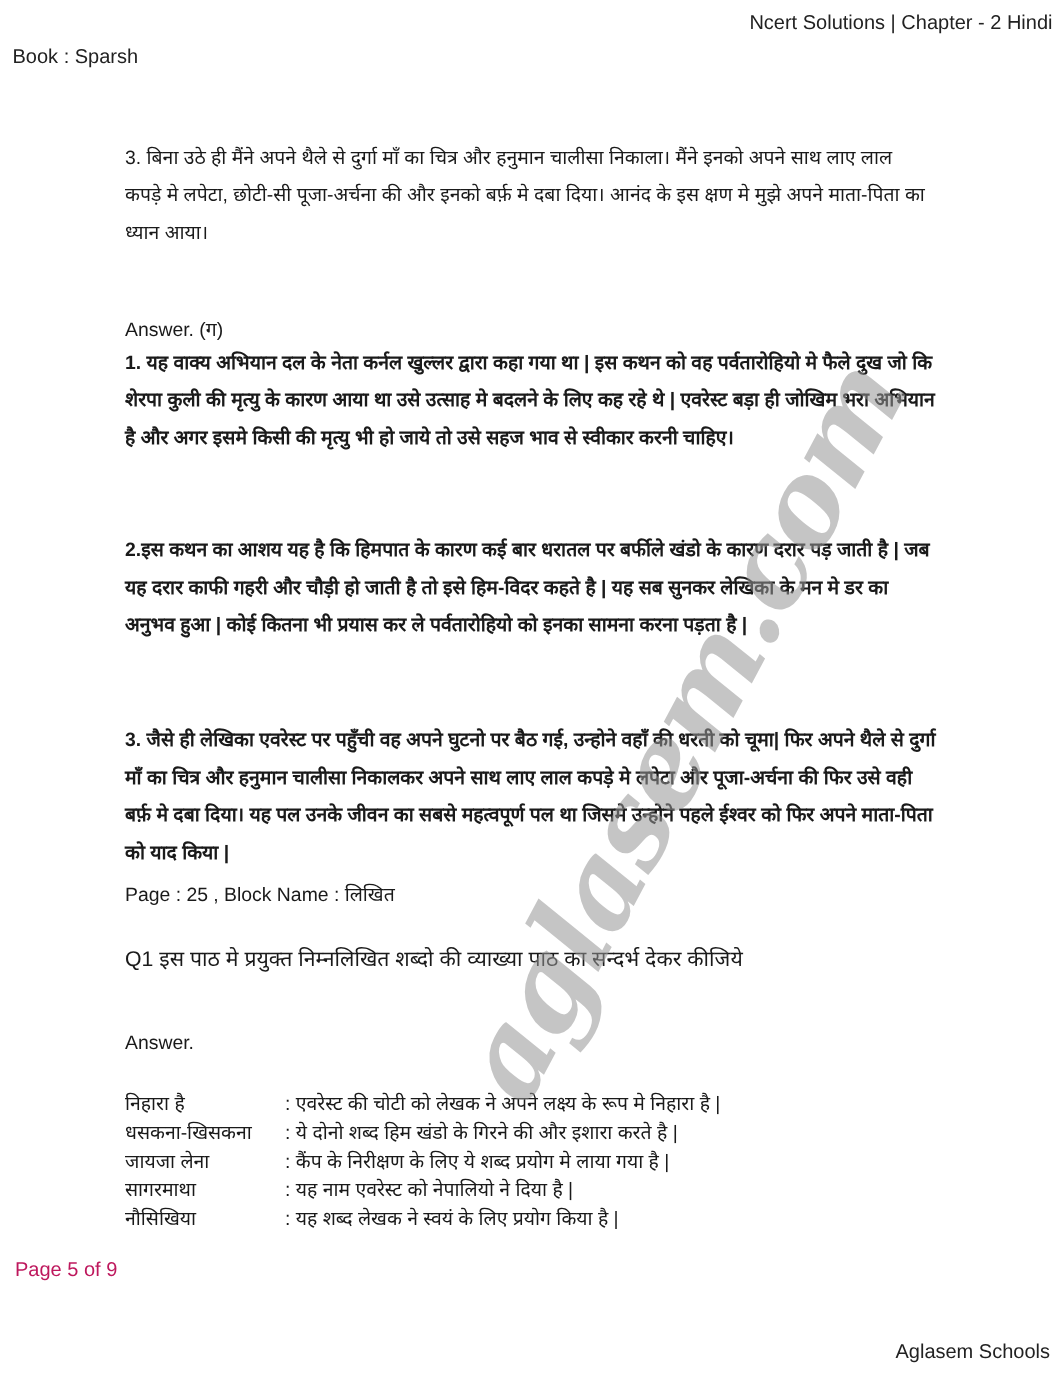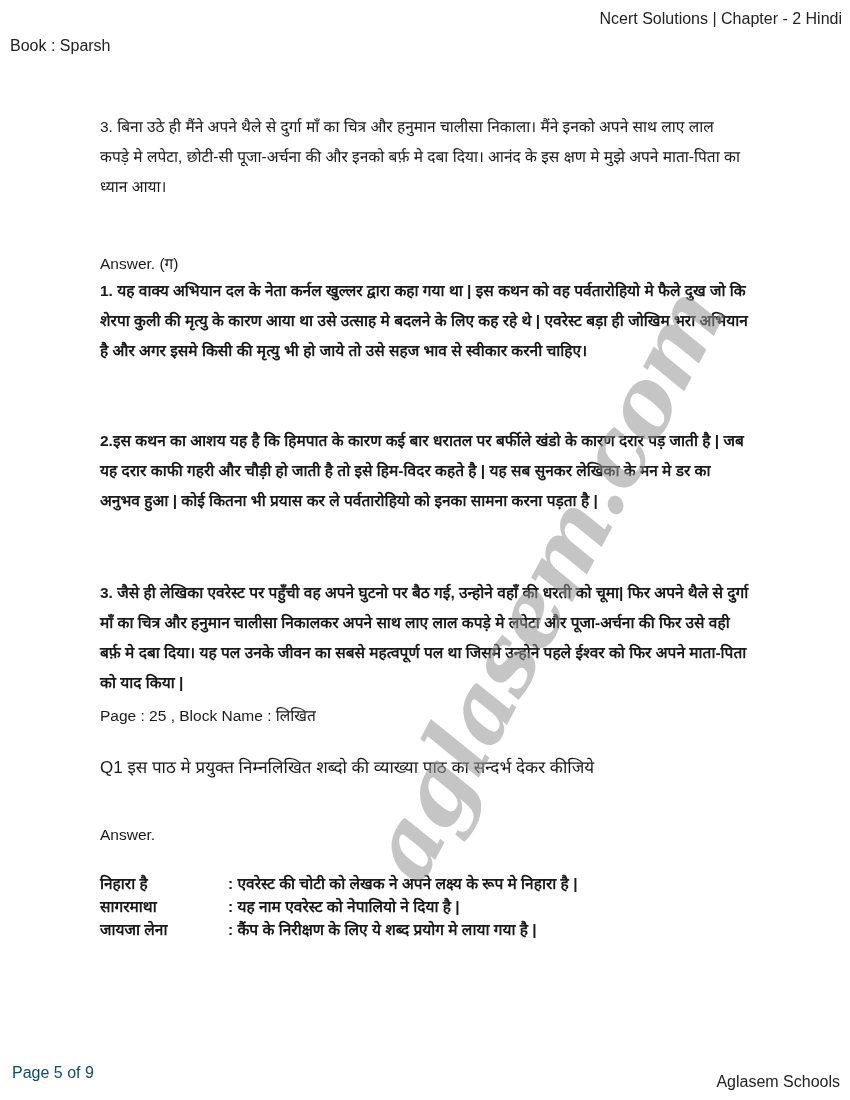--- a/index.html
+++ b/index.html
@@ -1,33 +1,33 @@
 <!DOCTYPE html>
 <html><head>
   <meta charset="utf-8">
   <style>
     html, body { margin: 0; padding: 0; background: #ffffff; }
     body { width: 850px; height: 1100px; position: relative; overflow: hidden;
            font-family: "Liberation Sans", "DejaVu Sans", sans-serif; color: #1a1a1a; }
     .hdr { position: absolute; top: 10px; font-size: 16px; color: #222; }
     .hdr-left { left: 10px; margin-top: 27px; }
     .hdr-right { right: 8px; }
-    .ftr-left { position: absolute; left: 12px; top: 1064px; font-size: 16px; color: #0c4a6e; }
+    .ftr-left { position: absolute; left: 12px; top: 1008px; font-size: 16px; color: #be185d; }
     .ftr-right { position: absolute; right: 10px; top: 1073px; font-size: 16px; color: #222; }
     .para { line-height: 30px; margin: 0; font-weight: bold; }
     .p1 { position: absolute; top: 96px; left: 100px; width: 640px; font-size: 15.5px; line-height: 30px; }
     .ans-label { position: absolute; top: 252px; left: 100px; font-size: 15.5px; }
     .a1 { position: absolute; top: 276px; left: 100px; width: 650px; font-size: 15.5px; line-height: 30px; }
     .a2 { position: absolute; top: 426px; left: 100px; width: 650px; font-size: 15.5px; line-height: 30px; }
     .a3 { position: absolute; top: 578px; left: 100px; width: 650px; font-size: 15.5px; line-height: 30px; }
     .pageblock { position: absolute; top: 704px; left: 100px; font-size: 15.5px; }
     .q1 { position: absolute; top: 757px; left: 100px; width: 620px; font-size: 17px; line-height: 22px; }
     .ans2 { position: absolute; top: 826px; left: 100px; font-size: 15.5px; }
     .gloss { position: absolute; top: 872px; left: 100px; font-size: 15.5px; }
-    .gloss-row { display: flex; height: 23px; line-height: 23px; font-weight: bold; }
+    .gloss-row { display: flex; height: 23px; line-height: 23px; }
     .gloss-term { width: 128px; white-space: nowrap; }
     .gloss-def { white-space: nowrap; }
     .watermark { position: absolute; left: 220px; top: 530px; font-size: 92px; font-weight: bold;
                  font-style: italic; color: rgba(150,150,150,0.55); transform: rotate(-62deg);
                  transform-origin: center; white-space: nowrap; letter-spacing: -2px;
                  font-family: "DejaVu Serif", serif; pointer-events: none; }
   </style>
 </head>
 <body>
 
@@ -48,25 +48,33 @@
 </div>
 
 <div class="ans2">Answer.</div>
 
 <div class="gloss">
   <div class="gloss-row">
     <span class="gloss-term">निहारा है</span>
     <span class="gloss-def">: एवरेस्ट की चोटी को लेखक ने अपने लक्ष्य के रूप मे निहारा है |</span>
   </div>
   <div class="gloss-row">
+    <span class="gloss-term">धसकना-खिसकना</span>
+    <span class="gloss-def">: ये दोनो शब्द हिम खंडो के गिरने की और इशारा करते है |</span>
+  </div>
+  <div class="gloss-row">
+    <span class="gloss-term">जायजा लेना</span>
+    <span class="gloss-def">: कैंप के निरीक्षण के लिए ये शब्द प्रयोग मे लाया गया है |</span>
+  </div>
+  <div class="gloss-row">
     <span class="gloss-term">सागरमाथा</span>
     <span class="gloss-def">: यह नाम एवरेस्ट को नेपालियो ने दिया है |</span>
   </div>
   <div class="gloss-row">
-    <span class="gloss-term">जायजा लेना</span>
-    <span class="gloss-def">: कैंप के निरीक्षण के लिए ये शब्द प्रयोग मे लाया गया है |</span>
+    <span class="gloss-term">नौसिखिया</span>
+    <span class="gloss-def">: यह शब्द लेखक ने स्वयं के लिए प्रयोग किया है  |</span>
   </div>
 </div>
 
 <div class="watermark">aglasem.com</div>
 
 <div class="ftr-left">Page 5 of 9</div>
 <div class="ftr-right">Aglasem Schools</div>
 
 </body></html>

